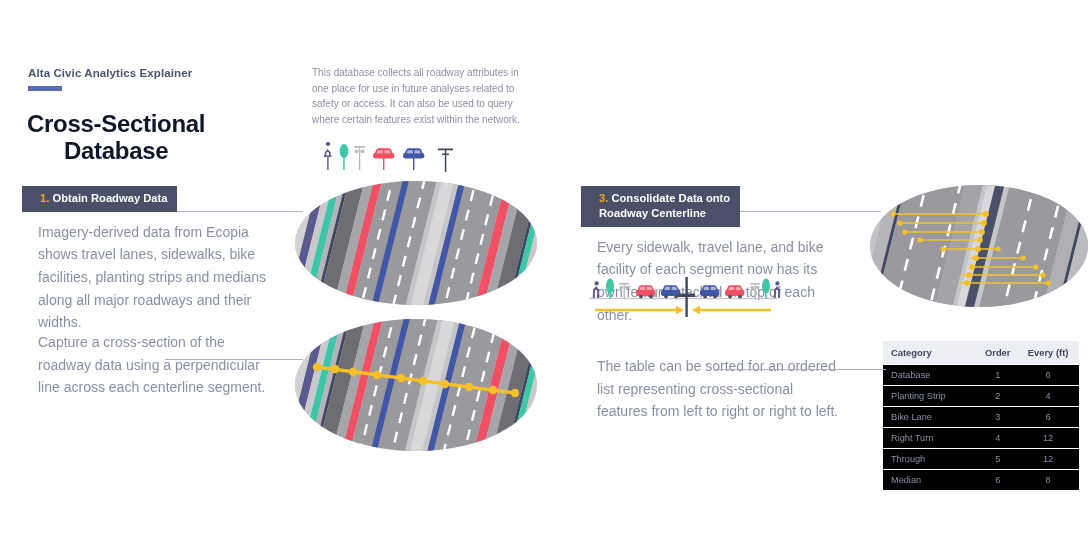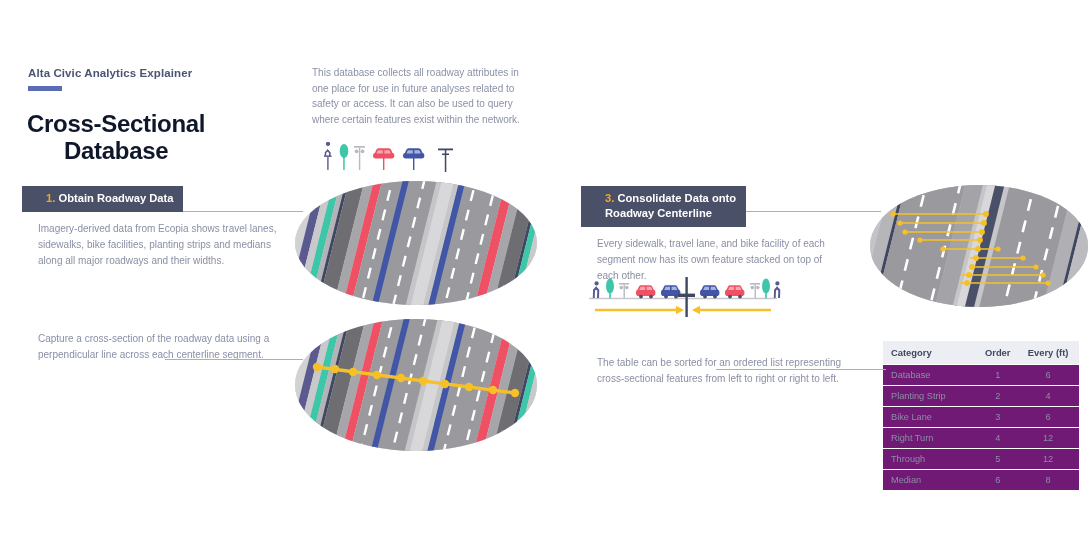--- a/index.html
+++ b/index.html
@@ -34,32 +34,32 @@
     color: #8b90a6;
   }
 
   
   .step { position: absolute; }
   .step-head {
     display: inline-block;
     background: #4a5068;
     color: #ffffff;
     font-size: 11.2px; font-weight: 700; line-height: 1.32;
-    padding: 5px 10px 6px 24px;
+    padding: 5px 10px 6px 18px;
     white-space: pre-line;
     position: relative;
     z-index: 2;
   }
   .step-head .num { color: #f5a623; }
   .step-rule {
     position: absolute; height: 1px; background: #a9aec2;
     z-index: 1;
   }
   .step-body {
-    font-size: 10px; line-height: 1.62; color: #8a8fa5;
+    font-size: 14px; line-height: 1.62; color: #8a8fa5;
     margin-top: 9px; margin-left: 16px;
   }
 
   #step1 { left: 22px; top: 186px; width: 255px; }
   #step2 { left: 22px; top: 322px; width: 255px; }
   #step3 { left: 581px; top: 186px; width: 260px; }
   #step4 { left: 581px; top: 346px; width: 265px; }
 
   
   #rule1 { left: 165px; top: 211px; width: 138px; }
@@ -75,21 +75,21 @@
 
   
   #iconrow1 { position: absolute; left: 318px; top: 142px; width: 140px; height: 40px; }
 
   
   #crosssec { position: absolute; left: 583px; top: 274px; width: 200px; height: 48px; }
 
   
   #datatable {
     position: absolute; left: 883px; top: 341px; width: 196px;
-    background: #701a75;
+    background: #000000;
     font-size: 9.2px;
   }
   #datatable table { width: 100%; border-collapse: collapse; }
   #datatable th {
     text-align: left; font-size: 9.4px; font-weight: 700; color: #3f4761;
     padding: 6px 0 6px 8px; background: #eceef4;
   }
   #datatable th.c, #datatable td.c { text-align: center; padding-left: 0; }
   #datatable td {
     color: #8a8fa5; padding: 5px 0 5px 8px;

